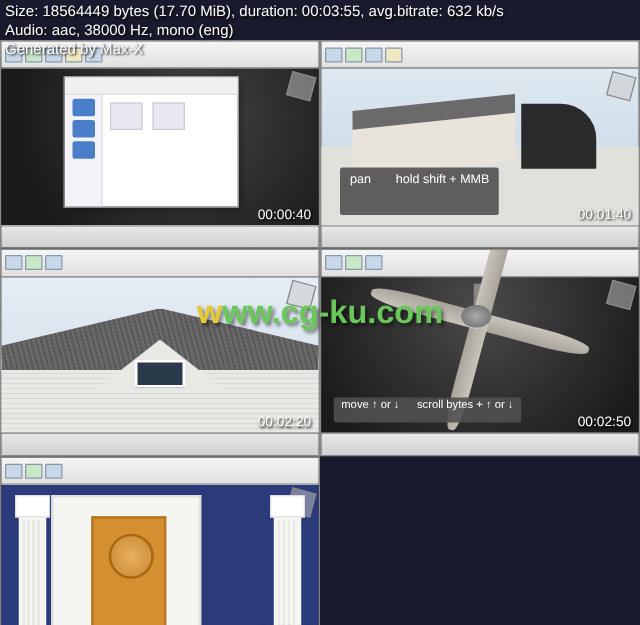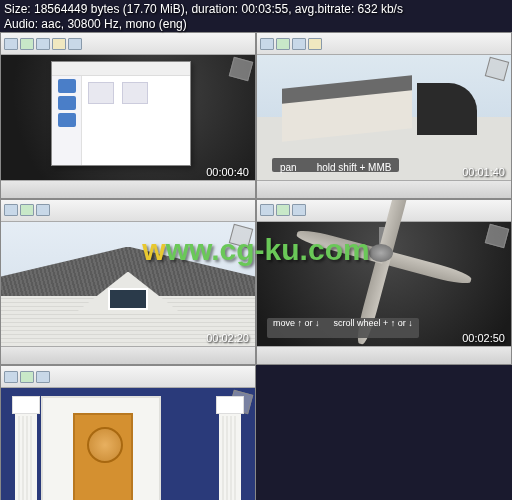--- a/index.html
+++ b/index.html
@@ -44,21 +44,21 @@
   .bldg2b { position: absolute; right: 0; bottom: 0; width: 60px; height: 50px; background: #2a2a2a; border-radius: 0 30px 0 0; }
   .bldg2c { position: absolute; left: 20px; bottom: 15px; width: 70px; height: 20px; background: #d8d4cc; transform: skewY(6deg); }
   
   
   .t3 .viewport { background: linear-gradient(#dde8f0, #c5d5e5); }
   .ground3 { position: absolute; bottom: 0; left: 0; right: 0; height: 50%; background: #e0e0dc; }
   .bldg3 { position: absolute; left: 25px; bottom: 45px; width: 195px; height: 60px; }
   .bldg3a { position: absolute; left: 0; bottom: 0; width: 130px; height: 45px; background: #e8e4dc; transform: skewY(-6deg); }
   .bldg3roof { position: absolute; left: 0; bottom: 38px; width: 130px; height: 15px; background: #6a6a6a; transform: skewY(-6deg); }
   .bldg3b { position: absolute; right: 0; bottom: 0; width: 60px; height: 52px; background: #2a2a2a; border-radius: 0 28px 0 0; }
-  .tooltip3 { position: absolute; left: 15px; bottom: 8px; height: 14px; background: rgba(80,80,80,0.9); color: #fff; font-size: 10px; padding: 4px 8px; border-radius: 2px; display: flex; gap: 20px; }
+  .tooltip3 { position: absolute; left: 15px; bottom: 8px; height: 38px; background: rgba(80,80,80,0.9); color: #fff; font-size: 10px; padding: 4px 8px; border-radius: 2px; display: flex; gap: 20px; }
   
   
   .t4 .viewport { background: linear-gradient(#e5edf5, #d0dce8); }
   .house4 { position: absolute; left: 0; bottom: 0; right: 0; height: 80%; }
   .siding { position: absolute; left: 0; bottom: 0; width: 100%; height: 60%; background: repeating-linear-gradient(0deg, #e8e8e4 0px, #e8e8e4 3px, #d8d8d4 3px, #d8d8d4 4px); }
   .roof4 { position: absolute; left: 0; top: 0; width: 100%; height: 50%; background: repeating-linear-gradient(75deg, #5a5a5a 0px, #5a5a5a 2px, #6a6a6a 2px, #6a6a6a 4px); clip-path: polygon(0 60%, 50% 0, 100% 60%, 100% 100%, 0 100%); }
   .gable { position: absolute; left: 30%; top: 25%; width: 40%; height: 40%; background: #e8e8e4; clip-path: polygon(50% 0, 100% 100%, 0 100%); }
   .window4 { position: absolute; left: 42%; top: 42%; width: 16%; height: 22%; background: #2a3a4a; border: 2px solid #fff; }
   
   
@@ -80,35 +80,36 @@
   .pilaster { position: absolute; top: 8px; width: 22px; height: 120px; background: #f5f5f2; }
   .pilaster.left { left: 14px; }
   .pilaster.right { right: 14px; }
   .pilaster-cap { position: absolute; top: 0; left: -3px; right: -3px; height: 18px; background: #fff; border: 1px solid #ddd; }
   .flutes { position: absolute; top: 20px; bottom: 8px; left: 3px; right: 3px; background: repeating-linear-gradient(90deg, #e8e8e4 0, #e8e8e4 2px, #f5f5f2 2px, #f5f5f2 4px); }
   
   .timestamp { position: absolute; right: 6px; bottom: 20px; color: #fff; font-size: 11px; text-shadow: 1px 1px 2px #000; z-index: 10; }
   
   .watermark {
     position: absolute; top: 50%; left: 50%; transform: translate(-50%, -50%);
-    font-size: 30px; font-weight: bold; z-index: 200;
+    font-size: 26px; font-weight: bold; z-index: 200;
     text-shadow: 2px 2px 3px rgba(0,0,0,0.5);
     pointer-events: none;
   }
   .wm-w { color: #e8c830; }
   .wm-rest { color: #6ac858; }
   
   .viewcube { position: absolute; top: 4px; right: 4px; width: 20px; height: 20px; background: rgba(200,200,200,0.5); border: 1px solid #888; transform: rotate(15deg); }
 </style>
 </head>
 <body>
 
 <div class="info-overlay">
   <div>Size: 18564449 bytes (17.70 MiB), duration: 00:03:55, avg.bitrate: 632 kb/s</div>
-  <div>Audio: aac, 30800 Hz, mono (eng)</div>
+  <div>Audio: aac, 38000 Hz, mono (eng)</div>
+  <div>Generated by Max-X</div>
 </div>
 
 <div class="watermark">
   <span class="wm-w">w</span><span class="wm-rest">ww.cg-ku.com</span>
 </div>
 
 <div class="grid">
 
   <div class="thumb t1">
     <div class="ribbon">
@@ -190,21 +191,21 @@
     <div class="viewport">
       <div class="viewcube"></div>
       <div class="fan-mount"></div>
       <div class="blade b1"></div>
       <div class="blade b2"></div>
       <div class="blade b3"></div>
       <div class="blade b4"></div>
       <div class="fan-hub"></div>
       <div class="tooltip5">
         <span>move ↑ or ↓</span>
-        <span>scroll wheel + ↑ or ↓</span>
+        <span>scroll bytes + ↑ or ↓</span>
       </div>
     </div>
     <div class="statusbar"></div>
     <div class="timestamp">00:02:50</div>
   </div>
 
   <div class="thumb t6">
     <div class="ribbon">
       <div class="ribbon-tab"></div>
       <div class="ribbon-tab g"></div>

